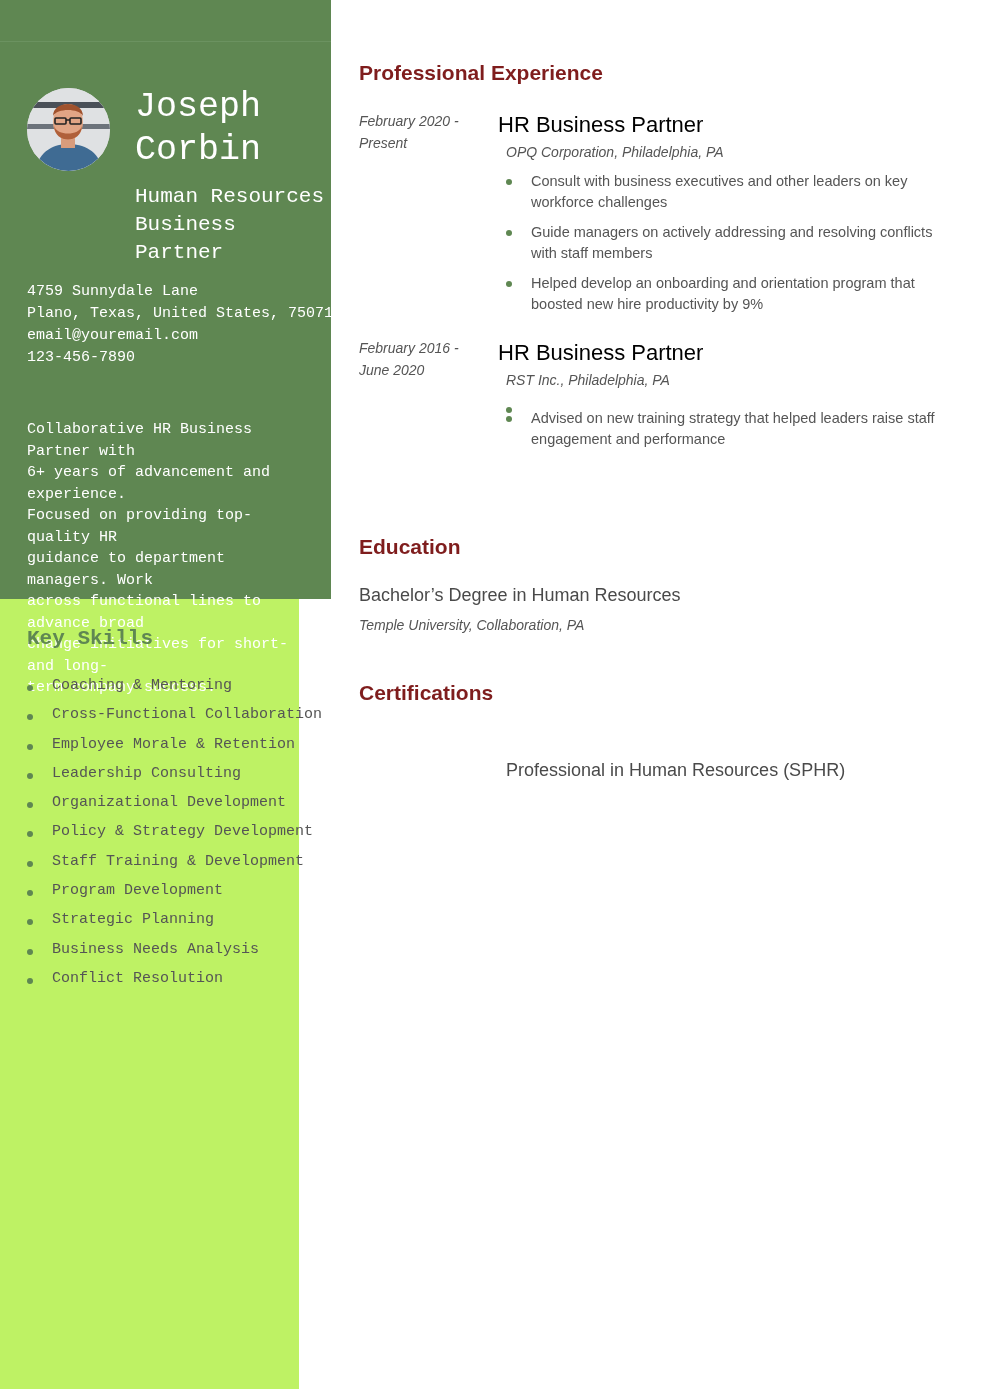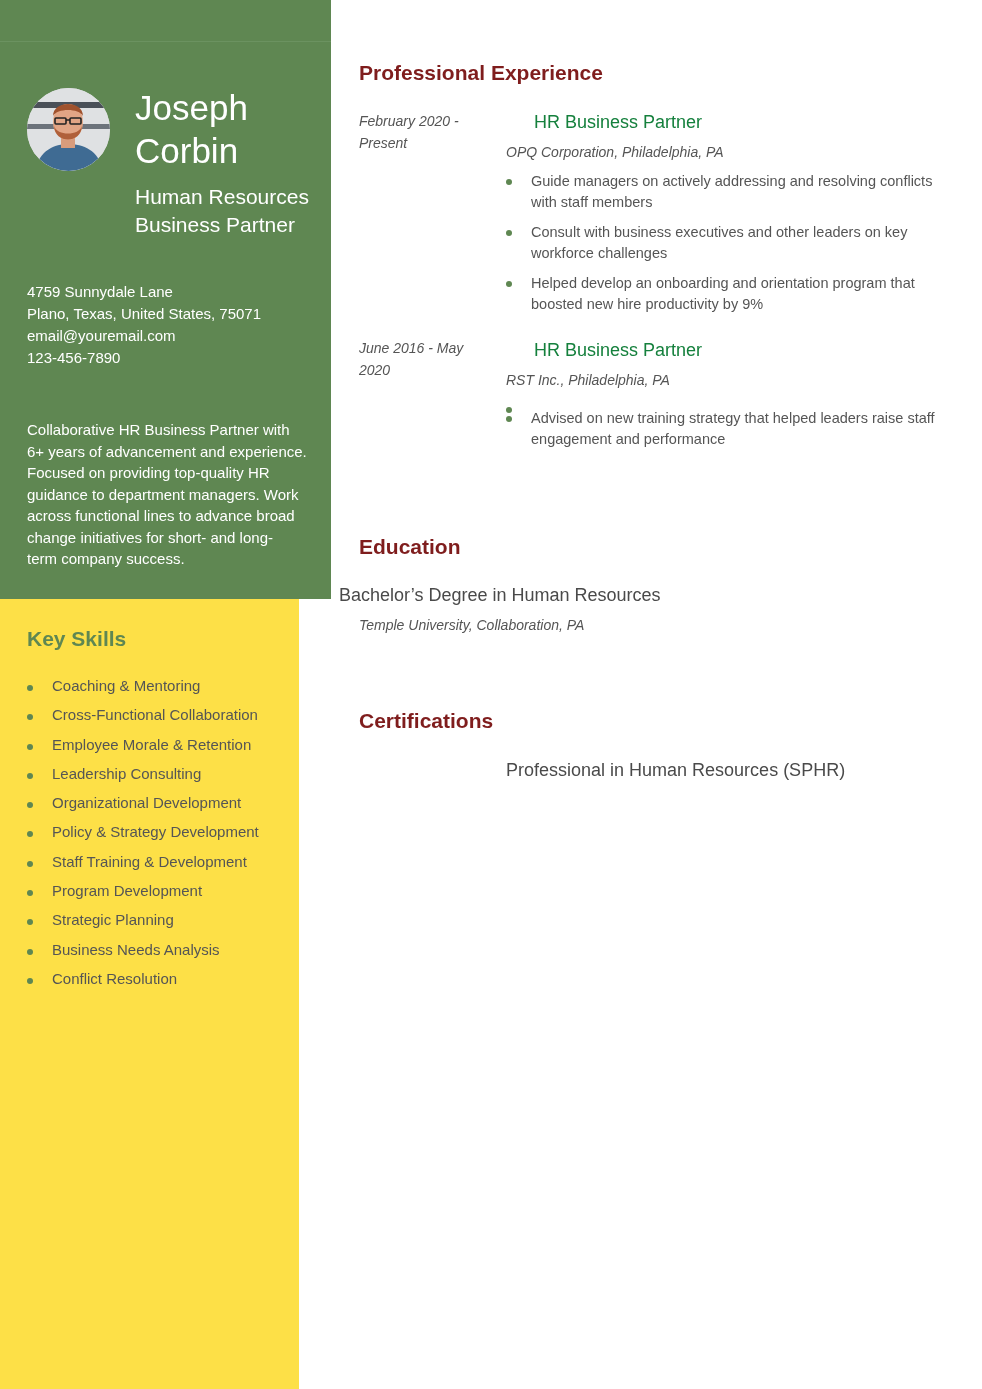--- a/index.html
+++ b/index.html
@@ -1,20 +1,20 @@
 <!DOCTYPE html>
 <html><head>
 <meta charset="utf-8">
 <style>
   * { margin: 0; padding: 0; box-sizing: border-box; }
   html, body { width: 982px; height: 1389px; background: #ffffff; overflow: hidden; }
   body { position: relative; font-family: "Liberation Sans", "DejaVu Sans", sans-serif; color: #4a4a4a; }
 
   
-  .sidebar { position: absolute; left: 0; top: 0; width: 299px; height: 1389px; background: #fde047; }
+  .sidebar { position: absolute; left: 0; top: 0; width: 299px; height: 1389px; background: #bef264; font-family: Liberation Mono, monospace; }
   .sidebar-top { position: absolute; left: 0; top: 0; width: 331px; height: 599px; background: #5f8752; }
   .sidebar-top .rule { position: absolute; left: 0; top: 41px; width: 331px; height: 1px; background: #6b9260; }
 
   .avatar { position: absolute; left: 27px; top: 88px; width: 83px; height: 83px; border-radius: 50%; overflow: hidden; background: #d9dcdf; }
   .avatar svg { display: block; width: 83px; height: 83px; }
 
   .name { position: absolute; left: 135px; top: 86px; width: 190px; color: #ffffff; font-size: 35px; line-height: 43px; font-weight: 400; }
   .name span { display: block; }
   .role { position: absolute; left: 135px; top: 183px; width: 190px; color: #ffffff; font-size: 21px; line-height: 28px; }
 
@@ -24,27 +24,27 @@
   .summary { position: absolute; left: 27px; top: 419px; width: 285px; color: #ffffff; font-size: 15px; line-height: 21.5px; white-space: pre-line; }
 
   .skills-title { position: absolute; left: 27px; top: 627px; color: #5f8752; font-size: 21px; font-weight: 700; }
   .skills { position: absolute; left: 27px; top: 674px; list-style: none; }
   .skills li { position: relative; height: 29.3px; line-height: 24px; padding-left: 25px; font-size: 15px; color: #555; white-space: nowrap; }
   .skills li .dot { position: absolute; left: 0; top: 11px; width: 6px; height: 6px; border-radius: 50%; background: #5f8752; }
 
   
   .section-title { position: absolute; left: 359px; color: #7f1d1d; font-size: 21px; font-weight: 700; }
   .date { position: absolute; left: 359px; width: 135px; font-size: 14px; line-height: 22px; font-style: italic; color: #555; }
-  .job-title { position: absolute; left: 534px; font-size: 18px; color: #15803d; }
+  .job-title { position: absolute; left: 498px; font-size: 22px; color: #000000; }
   .company { position: absolute; left: 506px; font-size: 14px; font-style: italic; color: #555; }
   .bullets { position: absolute; left: 506px; width: 445px; list-style: none; }
   .bullets li { position: relative; padding-left: 25px; font-size: 14.5px; line-height: 21px; color: #555; margin-bottom: 9px; }
   .bullets li .dot { position: absolute; left: 0; top: 8px; width: 6px; height: 6px; border-radius: 50%; background: #5f8752; }
 
-  .degree { position: absolute; left: 339px; top: 585px; font-size: 18px; color: #4a4a4a; }
+  .degree { position: absolute; left: 359px; top: 585px; font-size: 18px; color: #4a4a4a; }
   .school { position: absolute; left: 359px; top: 617px; font-size: 14px; font-style: italic; color: #555; }
   .cert { position: absolute; left: 506px; top: 760px; font-size: 18px; color: #4a4a4a; }
 </style>
 </head>
 <body>
 
 <div class="sidebar">
   <div class="sidebar-top">
     <div class="rule"></div>
 
@@ -101,31 +101,31 @@
     <li><span class="dot"></span><span>Conflict Resolution</span></li>
   </ul>
 </div>
 
 <div class="section-title" style="top:61px;">Professional Experience</div>
 
 <div class="date" style="top:110px;">February 2020 - Present</div>
 <div class="job-title" style="top:112px;">HR Business Partner</div>
 <div class="company" style="top:144px;">OPQ Corporation, Philadelphia, PA</div>
 <ul class="bullets" style="top:171px;">
+  <li><span class="dot"></span><span>Consult with business executives and other leaders on key workforce challenges</span></li>
   <li><span class="dot"></span><span>Guide managers on actively addressing and resolving conflicts with staff members</span></li>
-  <li><span class="dot"></span><span>Consult with business executives and other leaders on key workforce challenges</span></li>
   <li><span class="dot"></span><span>Helped develop an onboarding and orientation program that boosted new hire productivity by 9%</span></li>
 </ul>
 
-<div class="date" style="top:337px;width:120px;">June 2016 - May 2020</div>
+<div class="date" style="top:337px;width:120px;">February 2016 - June 2020</div>
 <div class="job-title" style="top:340px;">HR Business Partner</div>
 <div class="company" style="top:372px;">RST Inc., Philadelphia, PA</div>
 <ul class="bullets" style="top:399px;">
   <li><span class="dot"></span></li>
   <li><span class="dot"></span><span>Advised on new training strategy that helped leaders raise staff engagement and performance</span></li>
 </ul>
 
 <div class="section-title" style="top:535px;">Education</div>
 <div class="degree">Bachelor’s Degree in Human Resources</div>
 <div class="school">Temple University, Collaboration, PA</div>
 
-<div class="section-title" style="top:709px;">Certifications</div>
+<div class="section-title" style="top:681px;">Certifications</div>
 <div class="cert">Professional in Human Resources (SPHR)</div>
 
 </body></html>

